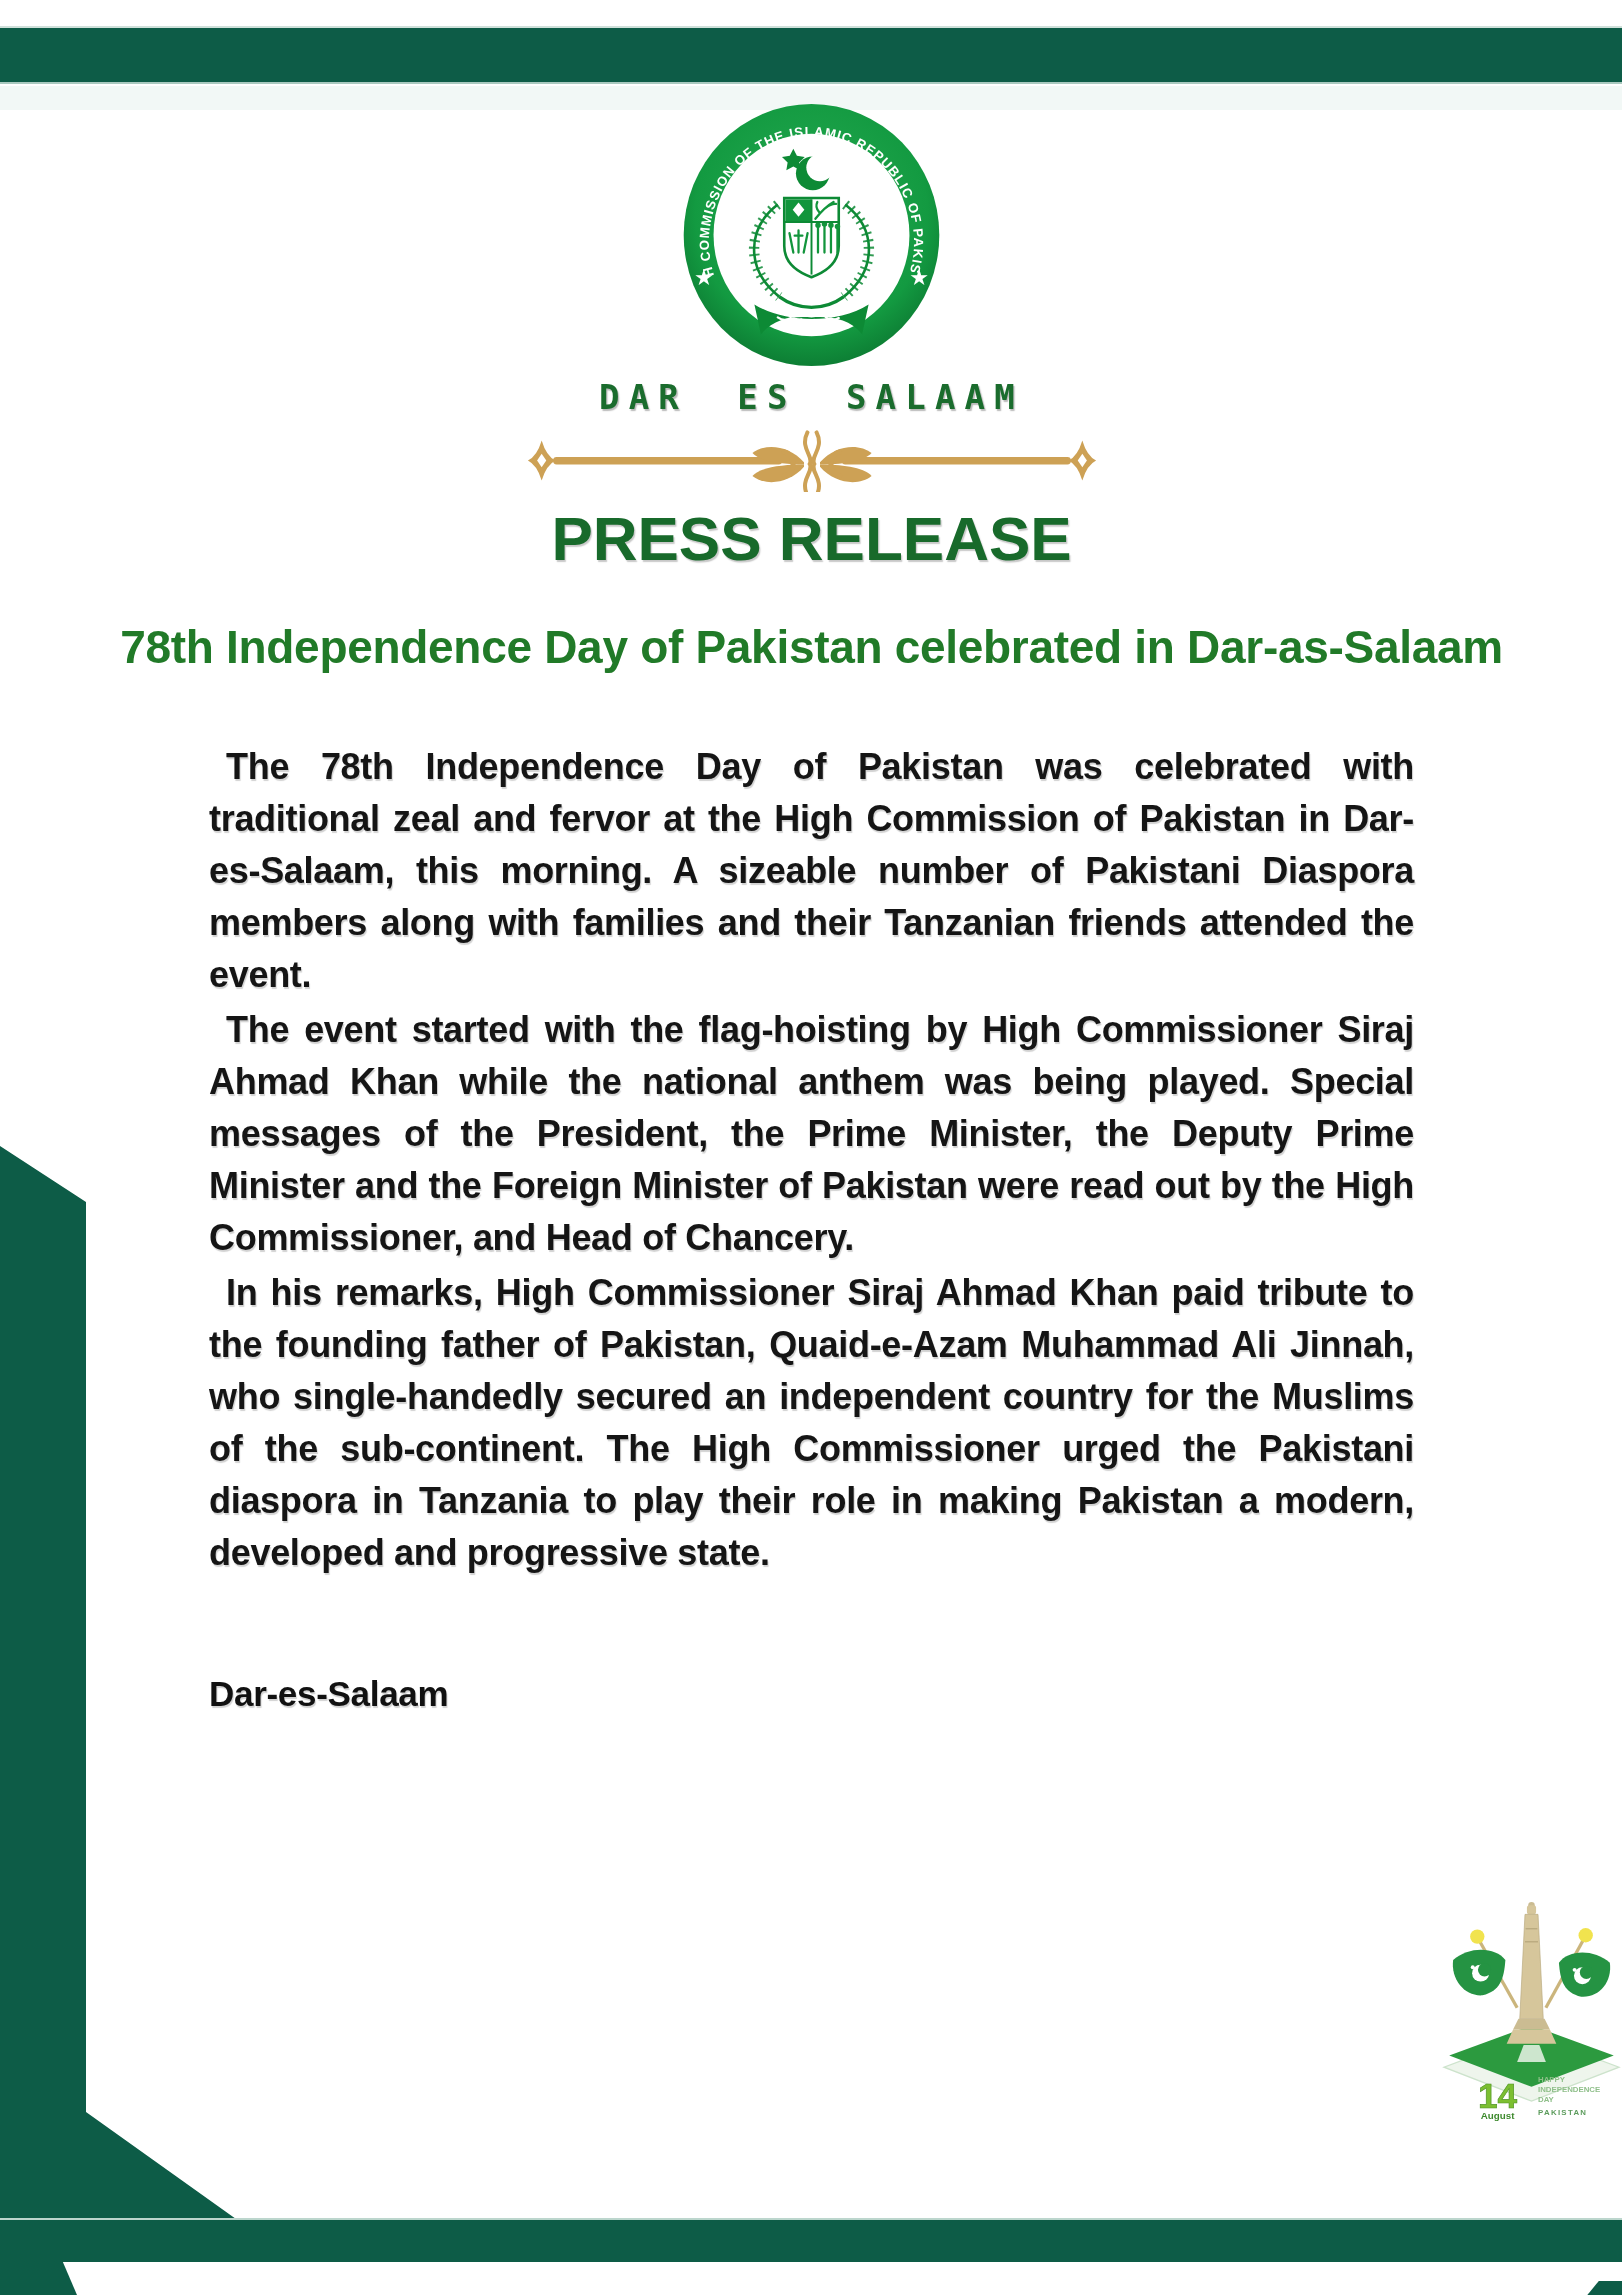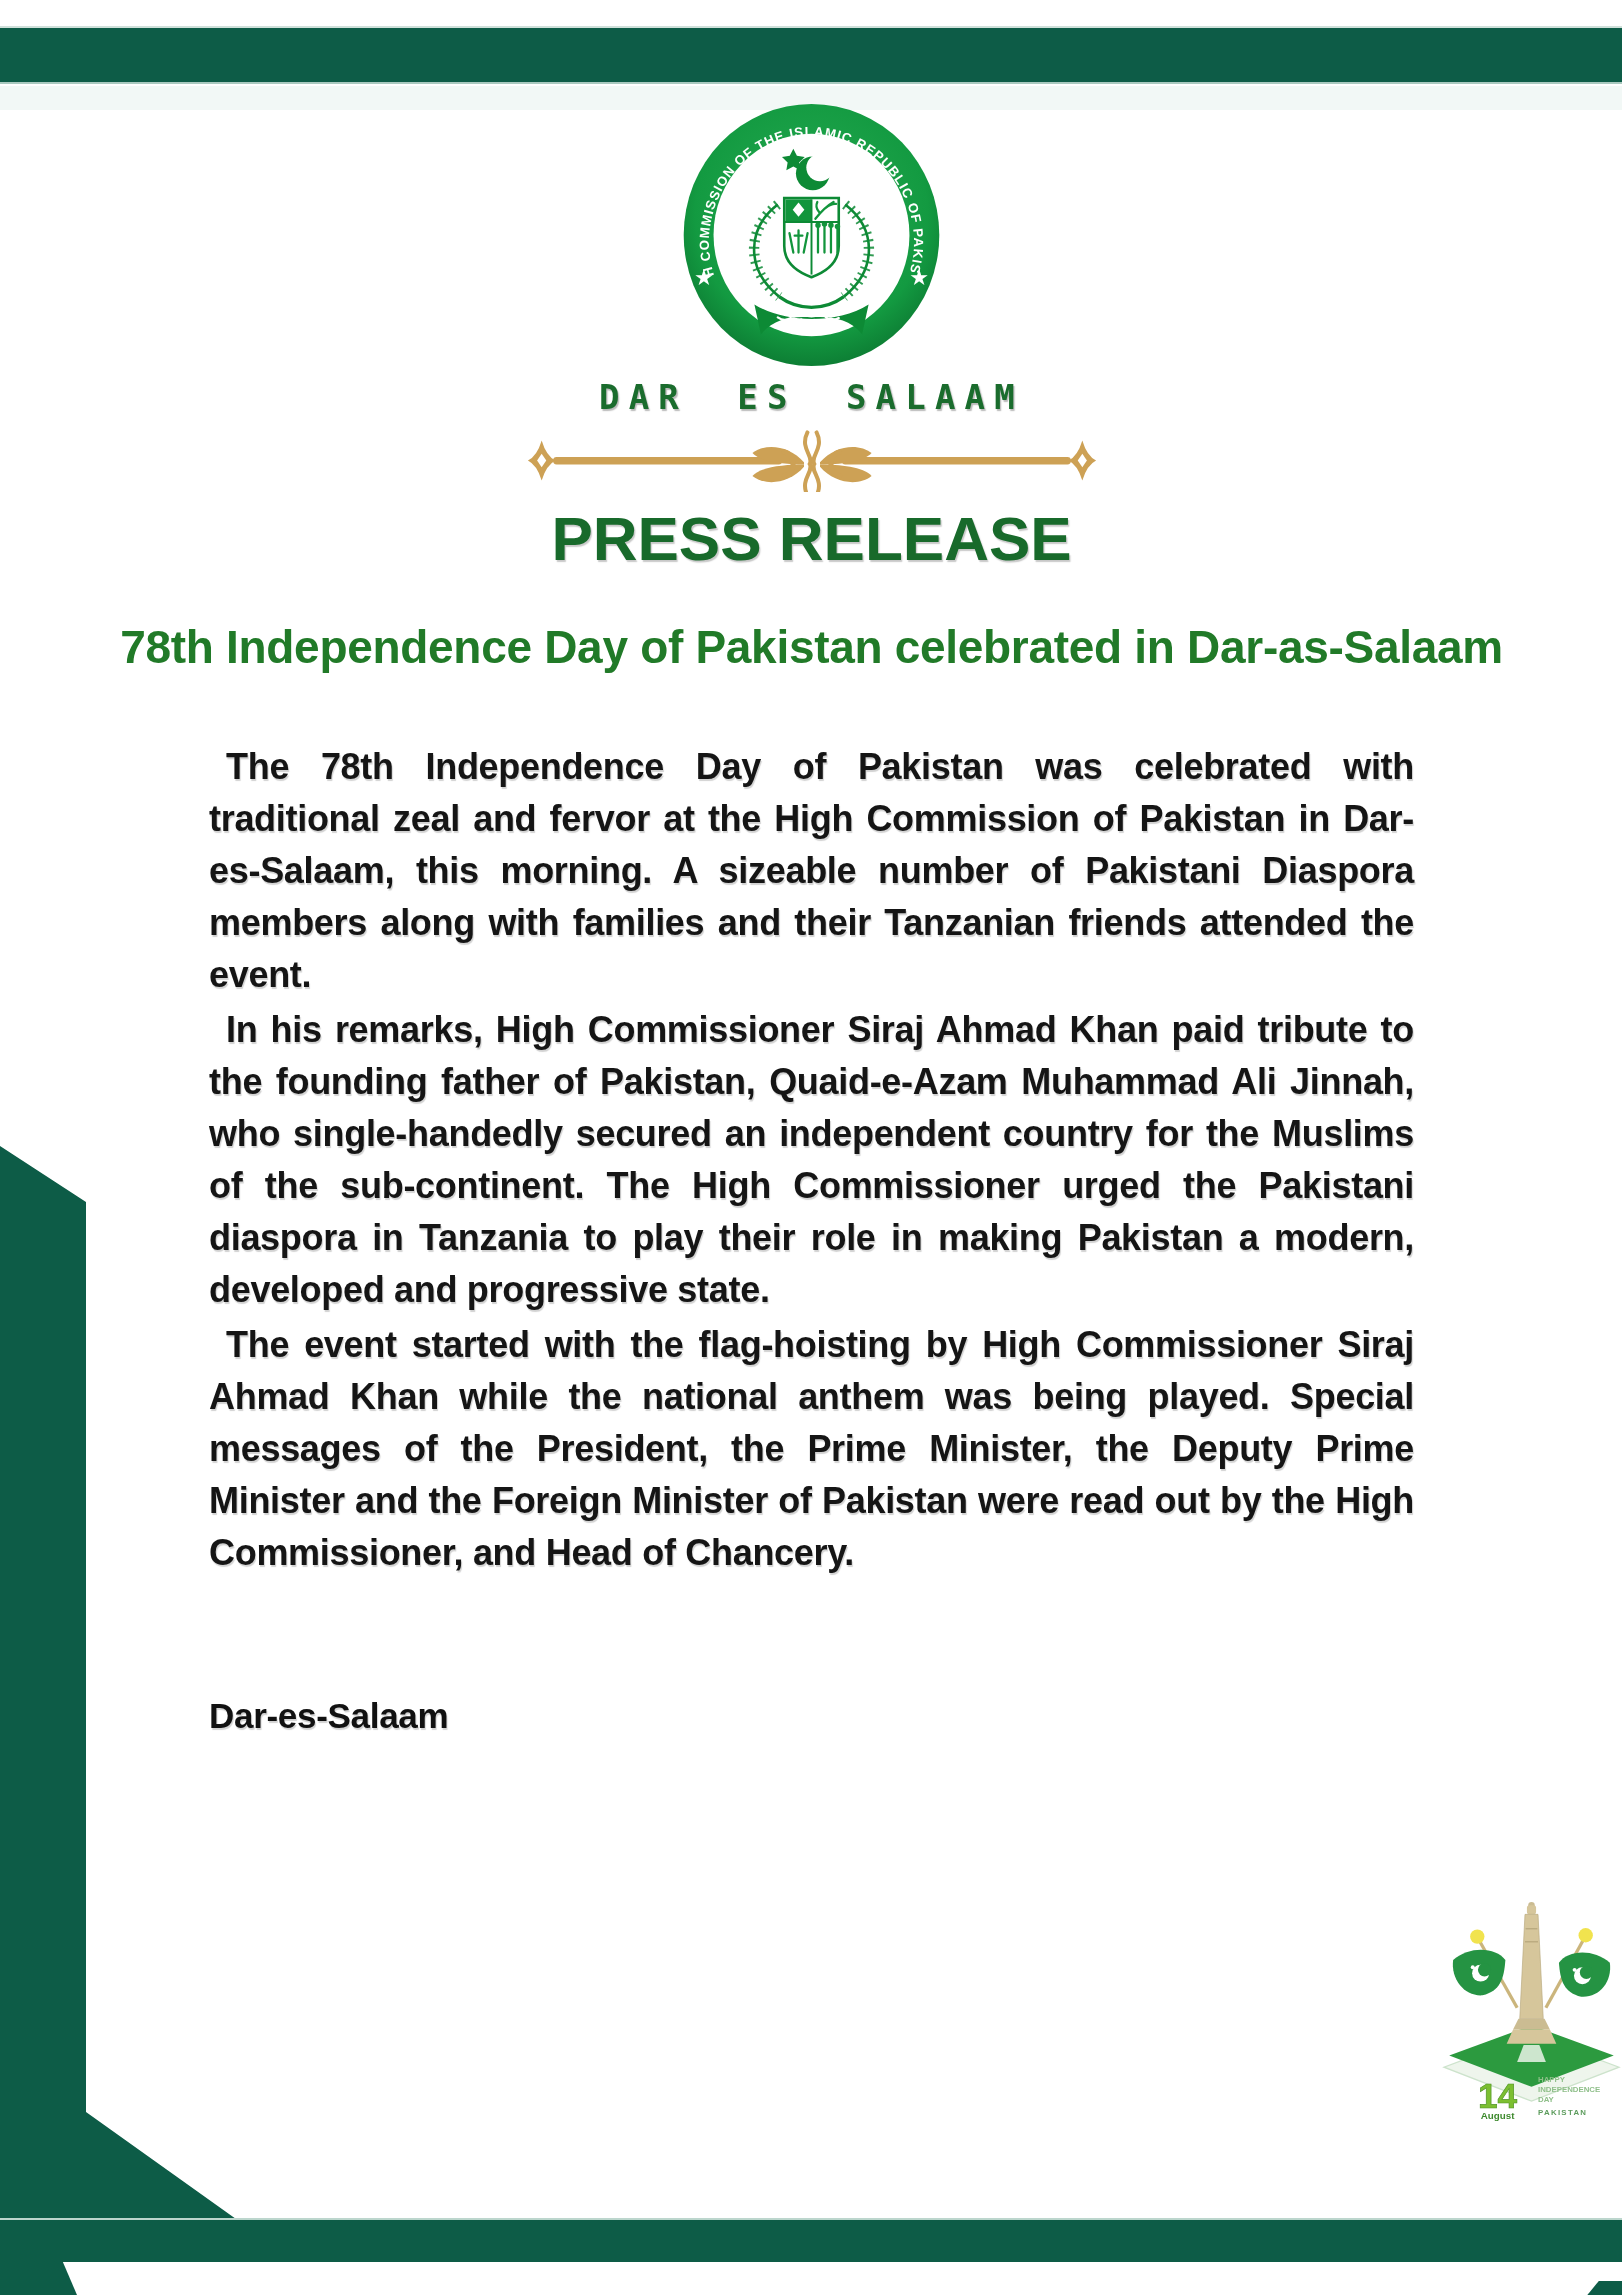--- a/index.html
+++ b/index.html
@@ -47,21 +47,21 @@
   .headline{
     margin:56px 39px 0;text-align:center;font-weight:bold;font-size:46px;line-height:42px;
     color:#217a28;letter-spacing:-0.3px;
   }
   .body-text{
     margin:73px 209px 16px;font-weight:bold;font-size:36px;line-height:52px;color:#151515;
     text-align:justify;letter-spacing:-0.3px;text-shadow:1px 1.6px 1px rgba(0,0,0,0.18);
   }
   .body-text p{margin:0 0 2.6px;text-indent:17px;}
   .dates{
-    margin:110px 209px 0;font-weight:bold;font-size:35px;line-height:54px;color:#111111;
+    margin:88px 209px 0;font-weight:bold;font-size:35px;line-height:54px;color:#111111;
     letter-spacing:-0.3px;text-shadow:1px 1.6px 1px rgba(0,0,0,0.18);
   }
   .dates div{white-space:nowrap;}
   .minar-wrap{position:absolute;left:1440px;top:1900px;width:183px;height:222px;}
   svg{display:block;}
 </style>
 </head>
 <body>
 
 <div class="page">
@@ -161,22 +161,22 @@
         </g>
       </svg>
     </div>
 
     <div class="press">PRESS RELEASE</div>
 
     <div class="headline">78th Independence Day of Pakistan celebrated in Dar-as-Salaam</div>
 
     <div class="body-text">
       <p>The 78th Independence Day of Pakistan was celebrated with traditional zeal and fervor at the High Commission of Pakistan in Dar-es-Salaam, this morning. A sizeable number of Pakistani Diaspora members along with families and their Tanzanian friends attended the event.</p>
+      <p>The event started with the flag-hoisting by High Commissioner Siraj Ahmad Khan while the national anthem was being played. Special messages of the President, the Prime Minister, the Deputy Prime Minister and the Foreign Minister of Pakistan were read out by the High Commissioner, and Head of Chancery.</p>
       <p>In his remarks, High Commissioner Siraj Ahmad Khan paid tribute to the founding father of Pakistan, Quaid-e-Azam Muhammad Ali Jinnah, who single-handedly secured an independent country for the Muslims of the sub-continent. The High Commissioner urged the Pakistani diaspora in Tanzania to play their role in making Pakistan a modern, developed and progressive state.</p>
-      <p>The event started with the flag-hoisting by High Commissioner Siraj Ahmad Khan while the national anthem was being played. Special messages of the President, the Prime Minister, the Deputy Prime Minister and the Foreign Minister of Pakistan were read out by the High Commissioner, and Head of Chancery.</p>
     </div>
 
     <div class="dates">
       <div>Dar-es-Salaam</div>
     </div>
   </div>
 
   <div class="minar-wrap">
     <svg width="183" height="222" viewBox="0 0 280 340">
 

